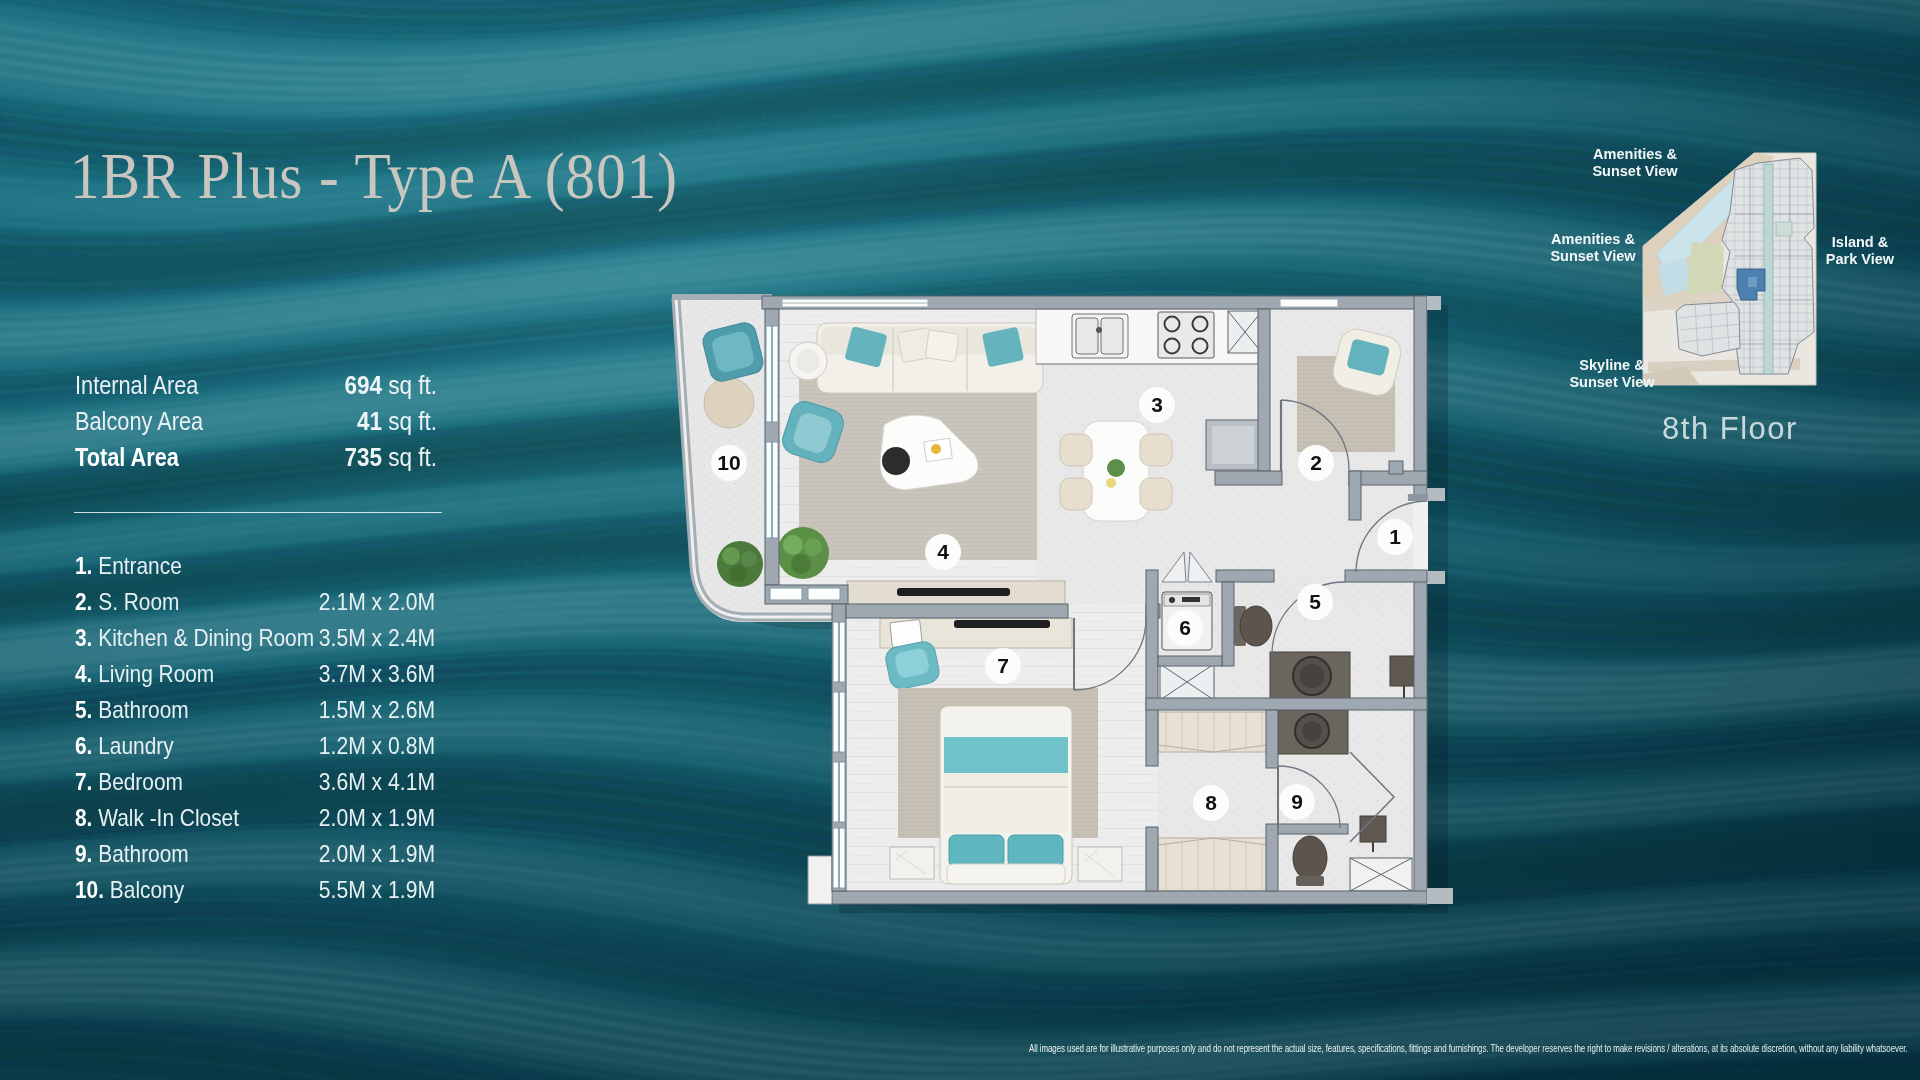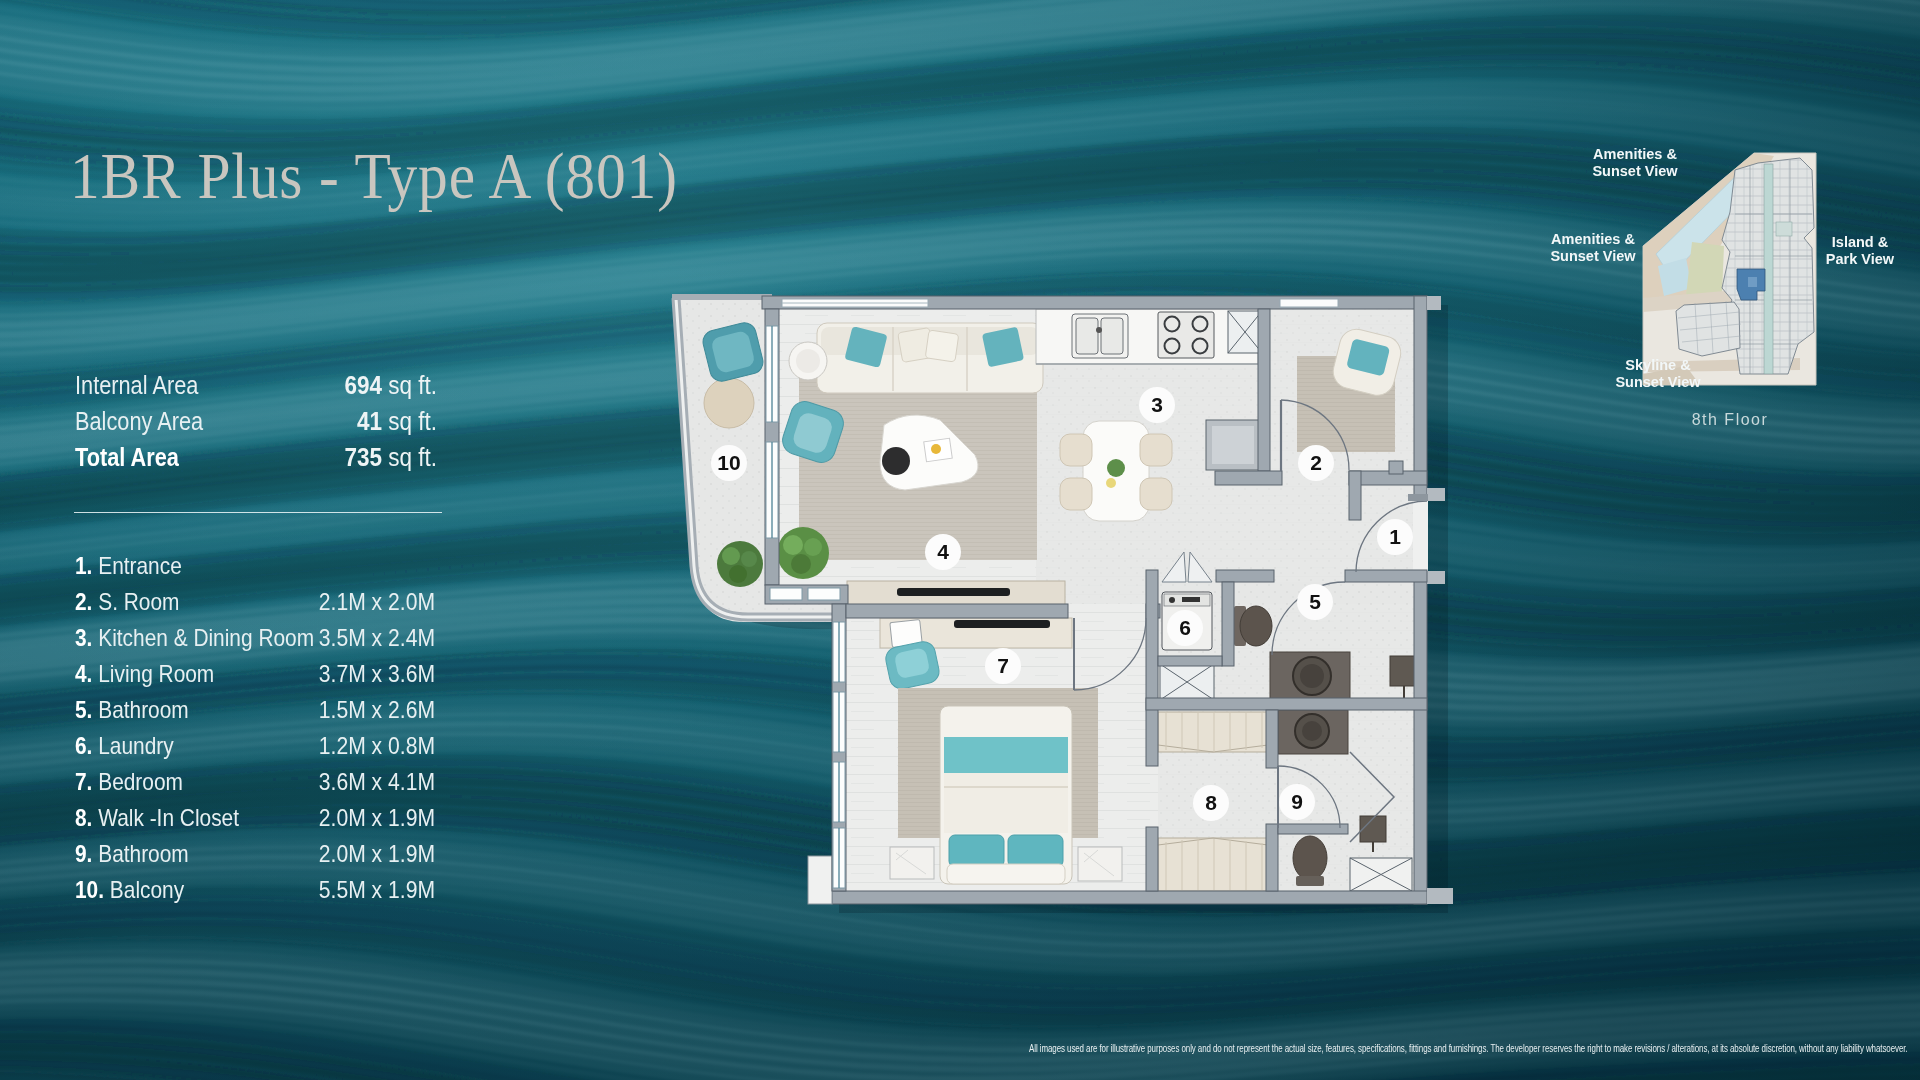--- a/index.html
+++ b/index.html
@@ -669,17 +669,17 @@
 <path d="M1676,311 L1684,305 L1734,302 L1739,309 L1740,348 L1702,356 L1679,349 Z" fill="#e0e3e3" stroke="#747f89" stroke-width="0.9"></path>
 <path d="M1678,318 L1740,312 M1680,330 L1741,324 M1682,342 L1741,336 M1695,303 L1698,355 M1710,302 L1713,353 M1726,301 L1729,350" stroke="#9ea8b0" stroke-width="0.5"></path>
 </svg>
 
 <div class="abs" style="left:1560px;top:146px;width:150px;text-align:center;font-size:14.5px;font-weight:bold;color:#f2f7f8;line-height:17px;">Amenities &amp;<br>Sunset View</div>
 
 <div class="abs" style="left:1518px;top:231px;width:150px;text-align:center;font-size:14.5px;font-weight:bold;color:#f2f7f8;line-height:17px;">Amenities &amp;<br>Sunset View</div>
 
 <div class="abs" style="left:1785px;top:234px;width:150px;text-align:center;font-size:14.5px;font-weight:bold;color:#f2f7f8;line-height:17px;">Island &amp;<br>Park View</div>
 
-<div class="abs" style="left:1583px;top:357px;width:150px;text-align:center;font-size:14.5px;font-weight:bold;color:#f2f7f8;line-height:17px;">Skyline &amp;<br>Sunset View</div>
-
-<div class="abs" style="left:1630px;top:411px;width:200px;text-align:center;font-size:16px;color:#c9d9db;letter-spacing:1.5px;">8th  Floor</div>
+<div class="abs" style="left:1537px;top:357px;width:150px;text-align:center;font-size:14.5px;font-weight:bold;color:#f2f7f8;line-height:17px;">Skyline &amp;<br>Sunset View</div>
+
+<div class="abs" style="left:1630px;top:411px;width:200px;text-align:center;font-size:31px;color:#c9d9db;letter-spacing:1.5px;">8th  Floor</div>
 
 <div class="abs" style="left:1029px;top:1042px;width:880px;font-size:10.6px;color:#e8eff1;white-space:nowrap;letter-spacing:-0.1px;transform:scaleX(0.75);transform-origin:0 50%;">All images used are for illustrative purposes only and do not represent the actual size, features, specifications, fittings and furnishings. The developer reserves the right to make revisions / alterations, at its absolute discretion, without any liability whatsoever.</div>
 
 </body></html>

